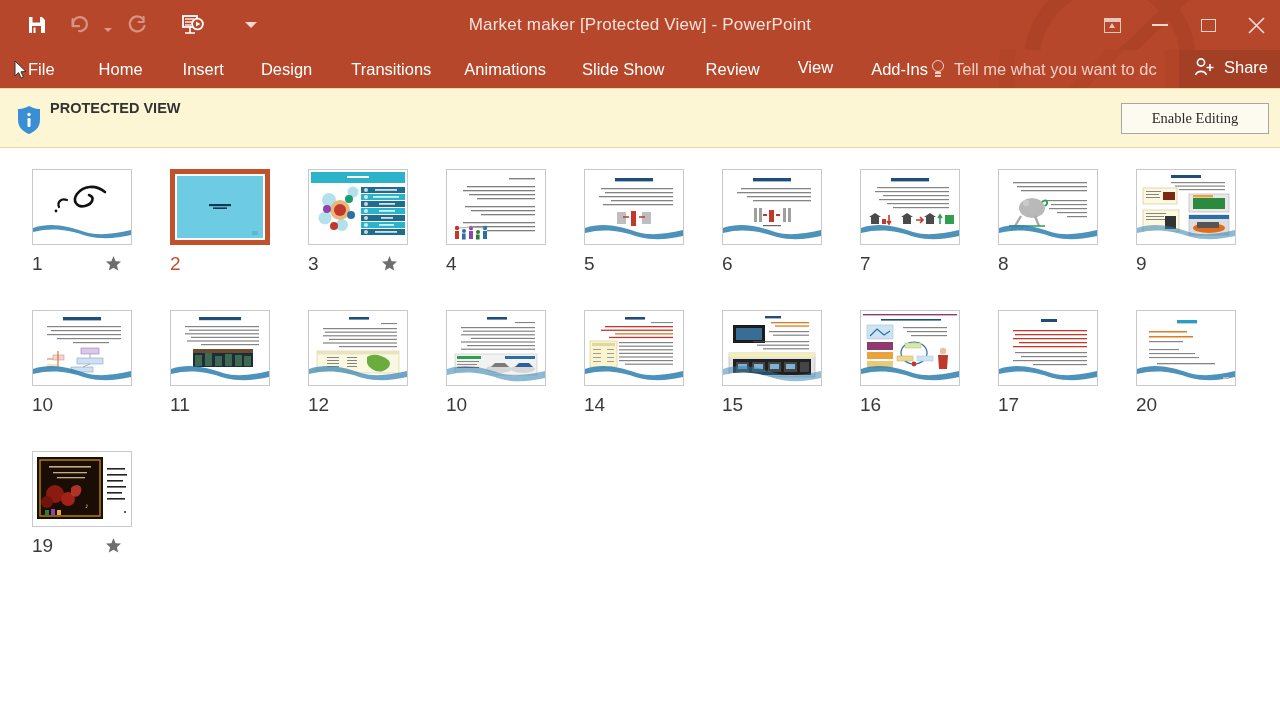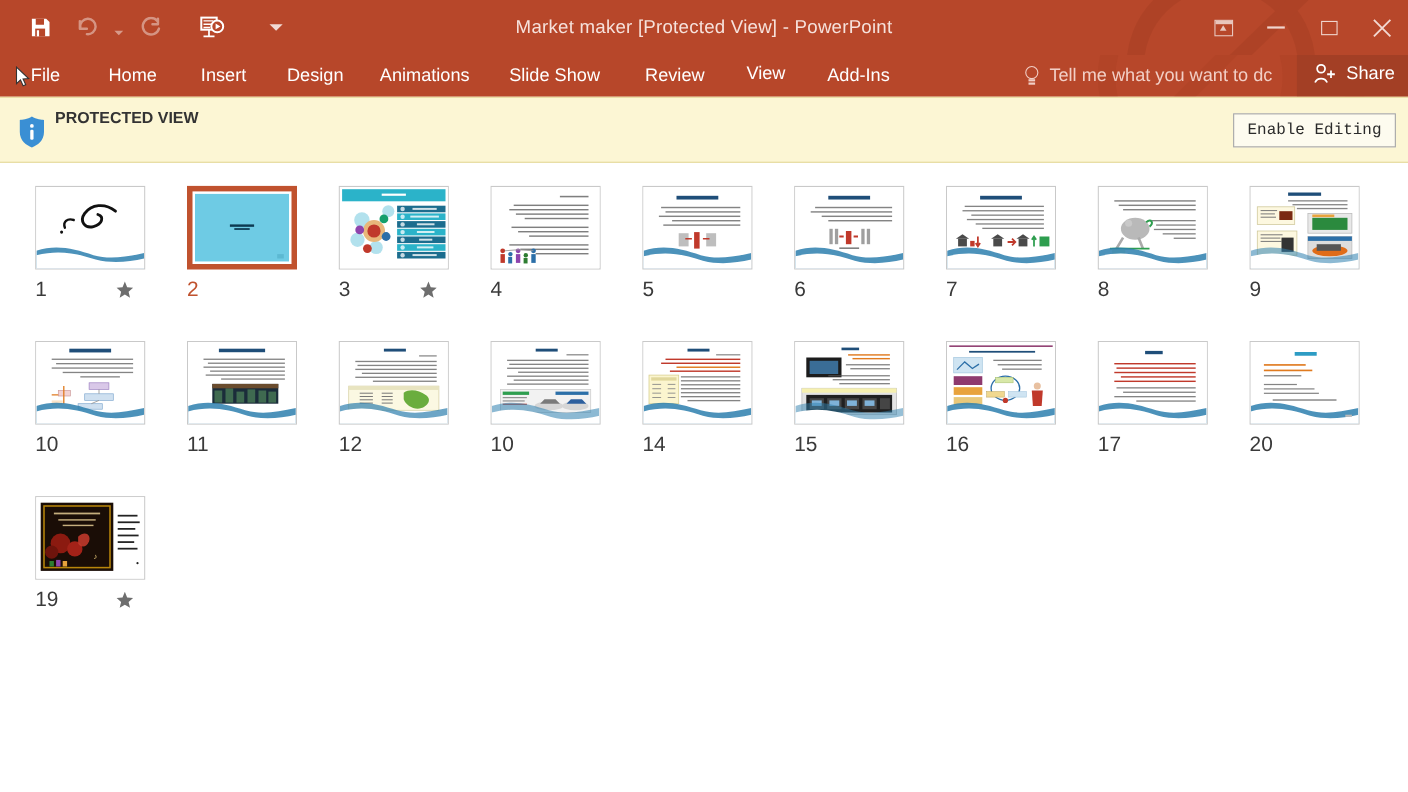--- a/index.html
+++ b/index.html
@@ -99,21 +99,21 @@
     font-size: 14.5px; font-weight: bold; color: #333333; line-height: 24px;
   }
   .pv-text {
     position: absolute; left: 204px; top: 96px; width: 880px;
     font-size: 14.5px; color: #3c3c3c; line-height: 24px;
   }
   .enable-btn {
     position: absolute; left: 1121px; top: 103px; width: 148px; height: 31px;
     background: #fdfbef; border: 1px solid #a6a6a6; color: #2a2a2a; font-size: 14.5px;
     display: flex; align-items: center; justify-content: center;
-    font-family: Liberation Mono, monospace;
+    font-family: Liberation Serif, serif;
   }
 
   
   .sorter {
     position: absolute; left: 0; top: 149px; width: 1280px; height: 571px; background: #ffffff;
   }
   .slide-cell { position: absolute; }
   .thumb-outer {
     position: absolute; left: 0; top: 0; width: 100px; height: 76px;
     background: #ffffff; border: 1px solid #c9c9c9;
@@ -211,20 +211,21 @@
         <path d="M185 200 L355 30" stroke="#a83f22" stroke-width="14" fill="none"></path>
         <path d="M215 178 L360 178 L440 100" stroke="#a83f22" stroke-width="12" fill="none"></path>
       </svg>
     </div>
 
     <div class="menu-items">
       <div class="menu-item" style="padding:0 0 0 28px">File</div>
       <div class="menu-item" style="padding:0 0 0 44px">Home</div>
       <div class="menu-item" style="padding:0 0 0 40px">Insert</div>
       <div class="menu-item" style="padding:0 0 0 37px">Design</div>
+      <div class="menu-item" style="padding:0 0 0 39px">Transitions</div>
       <div class="menu-item" style="padding:0 0 0 33px">Animations</div>
       <div class="menu-item" style="padding:0 0 0 36px">Slide Show</div>
       <div class="menu-item" style="padding:0 0 0 41px">Review</div>
       <div class="menu-item" style="padding:0 0 4px 38px">View</div>
       <div class="menu-item" style="padding:0 0 0 38px">Add-Ins</div>
     </div>
 
     <div class="tellme">
       <span class="bulb">
         <span class="bulb-c"></span>

